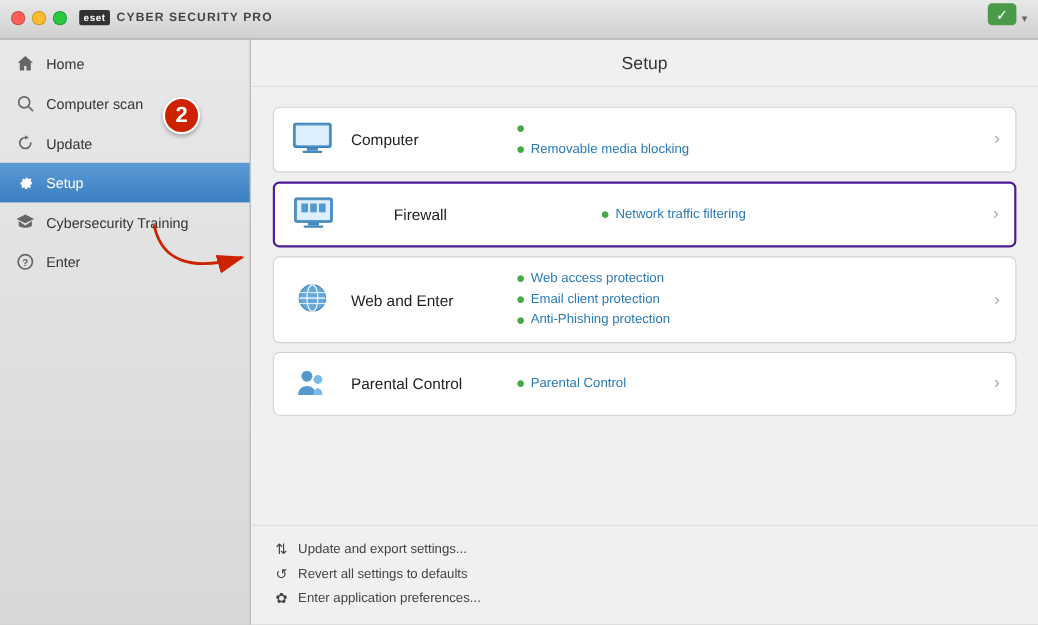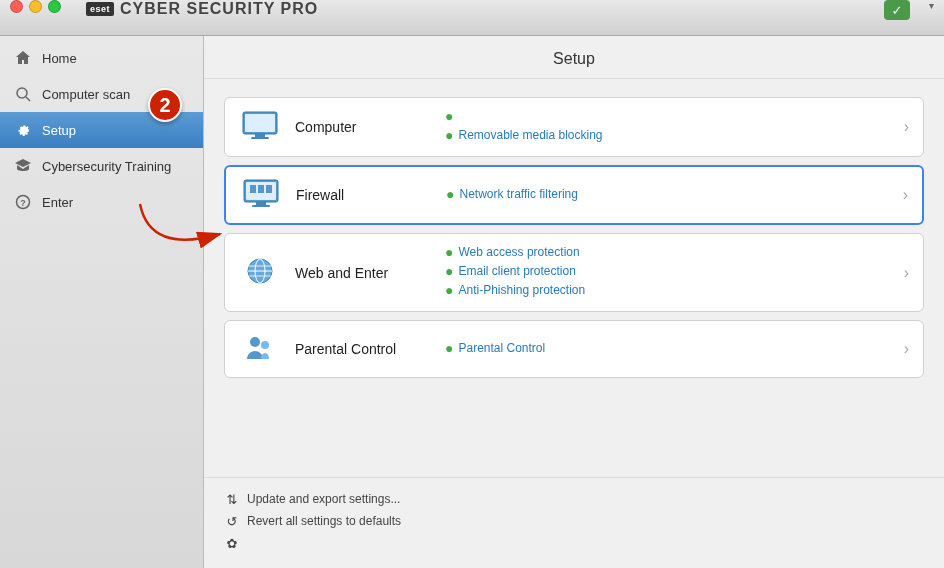--- a/index.html
+++ b/index.html
@@ -11,24 +11,24 @@
       overflow: hidden;
       display: flex;
       flex-direction: column;
     }
 
     
     .titlebar {
       background: linear-gradient(to bottom, #e8e8e8, #d0d0d0);
       height: 36px;
       display: flex;
-      align-items: flex-start;
-      padding: 0 10px;
+      align-items: flex-end;
+      padding: 12px 10px;
       border-bottom: 1px solid #aaa;
-      gap: 17px;
+      gap: 3px;
       flex-shrink: 0;
     }
     .titlebar-buttons {
       display: flex;
       gap: 6px;
     }
     .titlebar-btn {
       width: 13px;
       height: 13px;
       border-radius: 50%;
@@ -47,21 +47,21 @@
     .eset-logo {
       background: #333;
       color: white;
       font-size: 9px;
       font-weight: bold;
       padding: 2px 4px;
       border-radius: 2px;
       letter-spacing: 0.5px;
     }
     .titlebar-appname {
-      font-size: 16px;
+      font-size: 11px;
       font-weight: 600;
       color: #444;
       letter-spacing: 1px;
       text-transform: uppercase;
     }
     .titlebar-spacer { flex: 1; }
     .titlebar-check {
       background: #4a9a4a;
       color: white;
       width: 26px;
@@ -80,21 +80,21 @@
 
     
     .app-body {
       display: flex;
       flex: 1;
       overflow: hidden;
     }
 
     
     .sidebar {
-      width: 204px;
+      width: 228px;
       background: linear-gradient(to bottom, #e8e8e8, #d8d8d8);
       border-right: 1px solid #bbb;
       flex-shrink: 0;
       padding-top: 4px;
       position: relative;
     }
     .sidebar-item {
       display: flex;
       align-items: center;
       padding: 9px 14px;
@@ -178,21 +178,22 @@
       border: 1px solid #d0d0d0;
       border-radius: 6px;
       margin-bottom: 8px;
       display: flex;
       align-items: center;
       padding: 10px 14px;
       cursor: pointer;
       position: relative;
     }
     .setup-card.highlighted {
-      border: 2px solid #3b82f6;
+      border: 2px solid #4c1d95;
+      gap: 38px;
     }
     .setup-card-icon {
       width: 42px;
       height: 36px;
       flex-shrink: 0;
       margin-right: 14px;
       display: flex;
       align-items: center;
       justify-content: center;
     }
@@ -281,20 +282,29 @@
     <div class="sidebar-item">
       <span class="sidebar-icon">
         <svg width="16" height="16" viewBox="0 0 16 16" fill="none" stroke="#666" stroke-width="1.5">
           <circle cx="7" cy="7" r="5"></circle>
           <line x1="11" y1="11" x2="15" y2="15"></line>
         </svg>
       </span>
       <span class="sidebar-label">Computer scan</span>
     </div>
 
+    <div class="sidebar-item">
+      <span class="sidebar-icon">
+        <svg width="16" height="16" viewBox="0 0 16 16" fill="none" stroke="#666" stroke-width="1.5">
+          <path d="M13 8A5 5 0 1 1 8 3" stroke-linecap="round"></path>
+          <polyline points="8,1 11,3 8,5" fill="#666" stroke="none"></polyline>
+        </svg>
+      </span>
+      <span class="sidebar-label">Update</span>
+    </div>
 
     <div class="sidebar-item active">
       <span class="sidebar-icon">
         <svg width="16" height="16" viewBox="0 0 16 16" fill="white">
           <path d="M8 5a3 3 0 1 0 0 6 3 3 0 0 0 0-6zm6.5 2.5h-1.1a5.5 5.5 0 0 0-.5-1.2l.8-.8-1.4-1.4-.8.8a5.5 5.5 0 0 0-1.2-.5V3.5h-2v1.1a5.5 5.5 0 0 0-1.2.5l-.8-.8L4.8 5.7l.8.8a5.5 5.5 0 0 0-.5 1.2H3.5v2h1.1c.1.4.3.8.5 1.2l-.8.8 1.4 1.4.8-.8c.4.2.8.4 1.2.5v1.1h2v-1.1c.4-.1.8-.3 1.2-.5l.8.8 1.4-1.4-.8-.8c.2-.4.4-.8.5-1.2h1.1v-2z"></path>
         </svg>
       </span>
       <span class="sidebar-label">Setup</span>
     </div>
 
@@ -437,17 +447,18 @@
       <div class="action-link">
         <span class="action-icon">⇅</span>
         <span>Update and export settings...</span>
       </div>
       <div class="action-link">
         <span class="action-icon">↺</span>
         <span>Revert all settings to defaults</span>
       </div>
       <div class="action-link">
         <span class="action-icon">✿</span>
+        <span>Enter application preferences...</span>
       </div>
     </div>
 
   </div>
 </div>
 
 </body></html>

